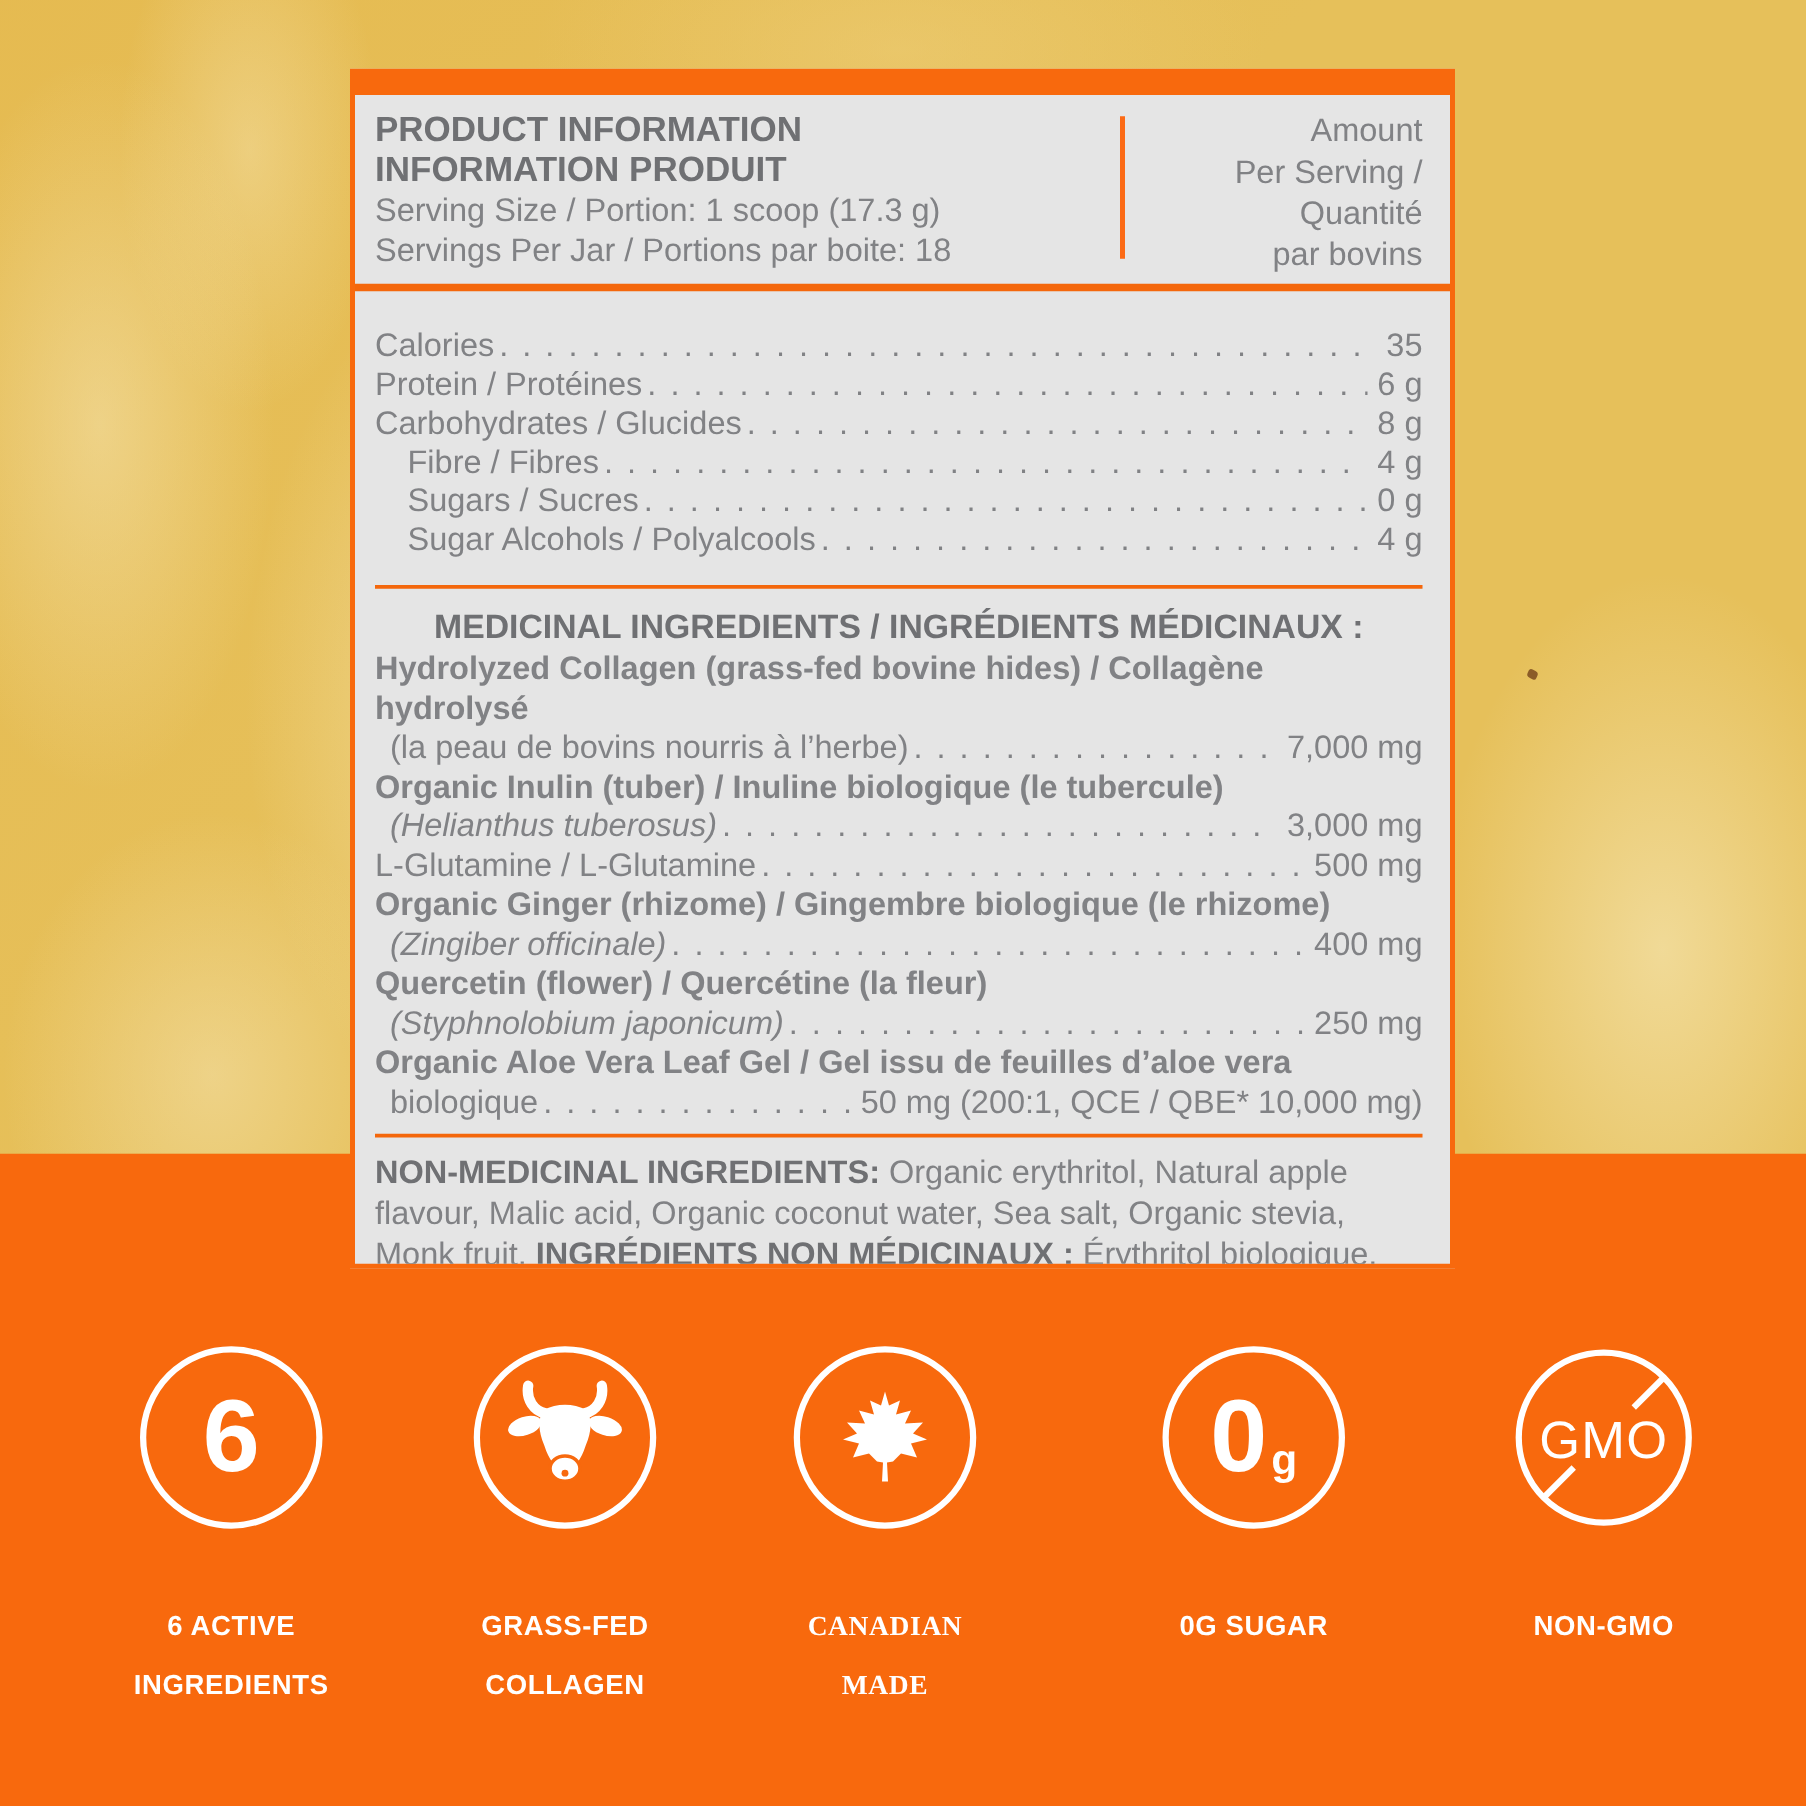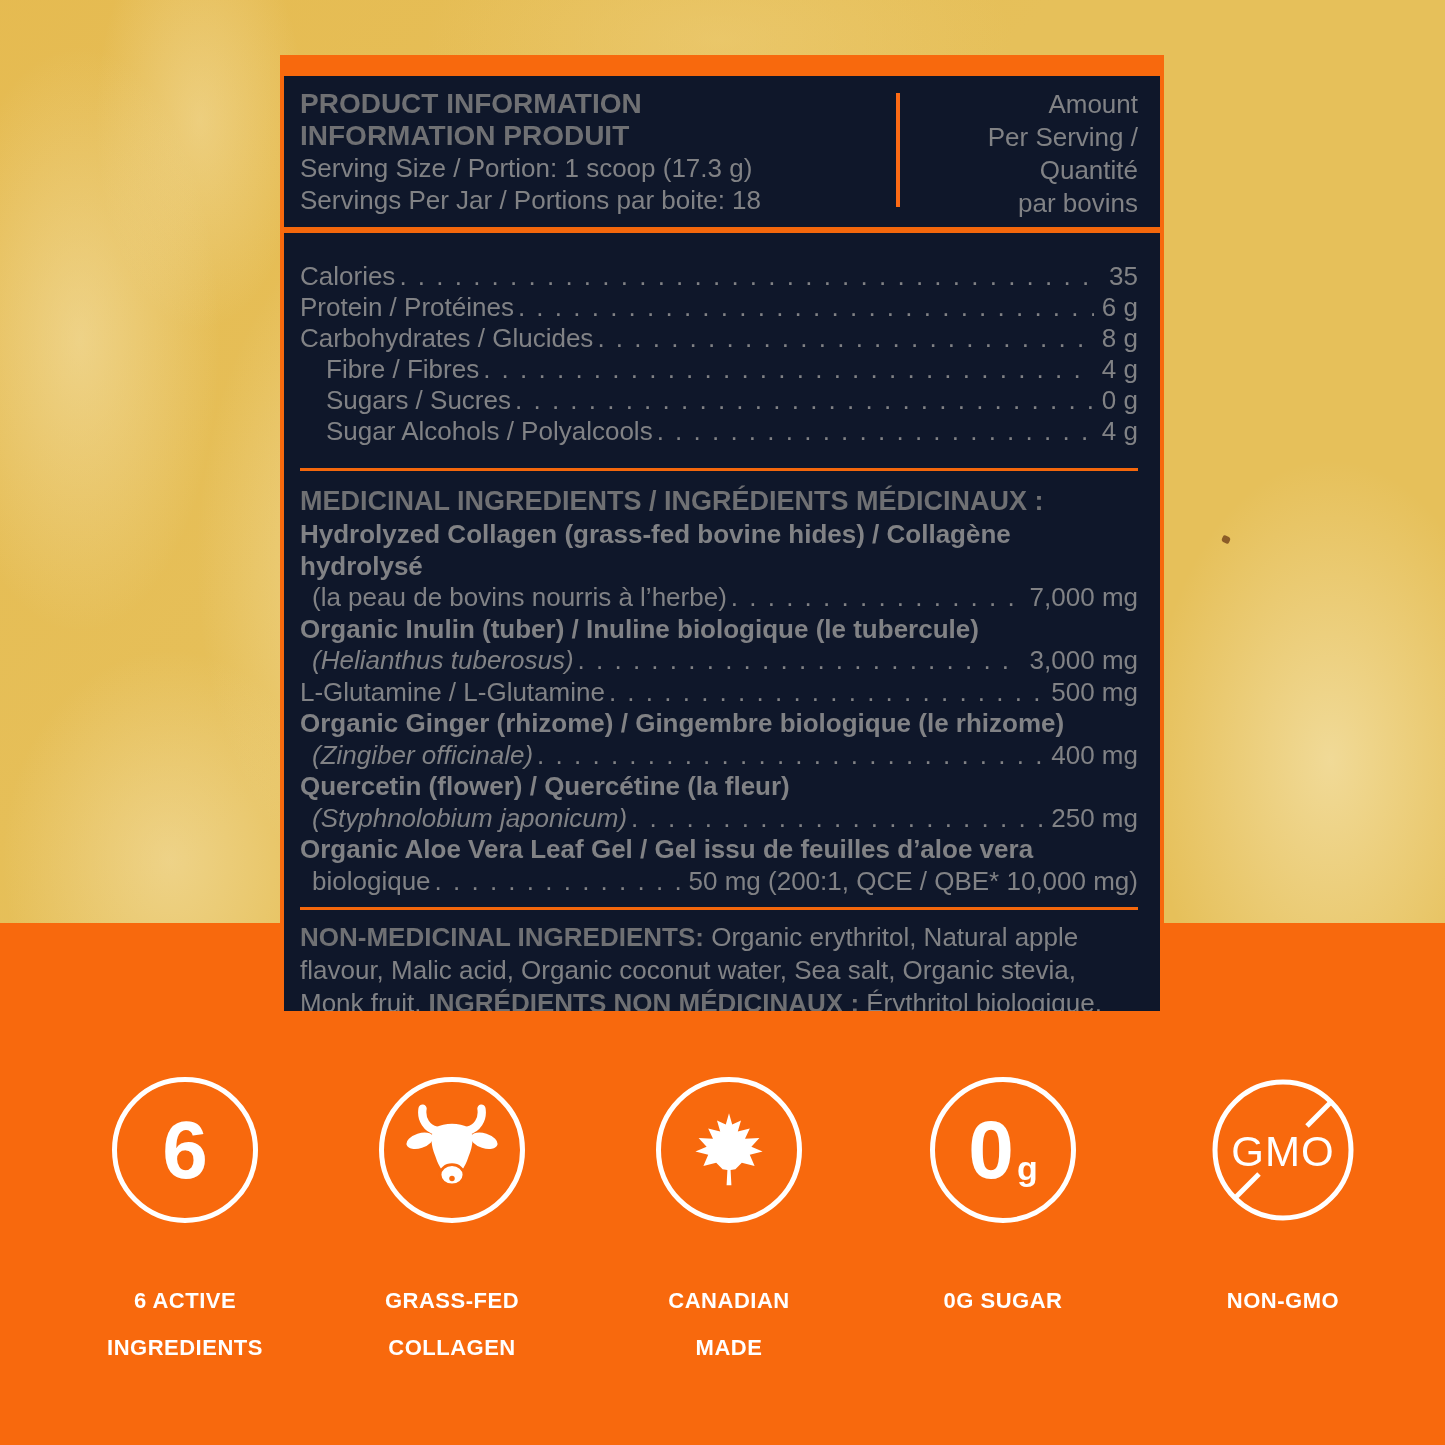--- a/index.html
+++ b/index.html
@@ -23,21 +23,21 @@
   }
   .bg-orange{
     position:absolute;left:0;top:923px;width:1445px;height:522px;
     background:#F8690D;
   }
   .speck{position:absolute;left:1222px;top:536px;width:8px;height:7px;background:#7a4a1e;border-radius:2px 3px 2px 3px;transform:rotate(25deg);opacity:.85;}
 
   
   .card{
     position:absolute;left:280px;top:55px;width:884px;height:960px;
-    box-sizing:border-box;background:#0f172a;
+    box-sizing:border-box;background:#e5e5e5;
     border:4px solid #F8690D;border-top-width:21px;
     color:#818285;font-size:26px;overflow:hidden;
   }
   .pad{padding-left:16px;padding-right:22px;}
   .b{font-weight:bold;color:#6F7073;}
 
   
   .hdr{display:flex;padding-top:12px;}
   .hdr-left{width:596px;}
   .hdr-left .line{display:block;line-height:32px;}
@@ -57,27 +57,27 @@
   .leader{flex:1 1 auto;overflow:hidden;white-space:nowrap;margin:0 8px 0 4px;}
   .leader::after{
     content:". . . . . . . . . . . . . . . . . . . . . . . . . . . . . . . . . . . . . . . . . . . . . . . . . . . . . . . . . . . . . . . . . . . . . .";
     letter-spacing:2px;
   }
   .val{white-space:nowrap;}
   .nofill .lbl{flex:1 1 auto;white-space:normal;font-weight:bold;}
 
   .nut{padding-top:28px;padding-bottom:11px;}
   .med{padding-top:13px;}
-  .med-h{line-height:35px;font-size:27px;}
+  .med-h{line-height:35px;font-size:27px;text-align:center;}
   .med .frow{line-height:31.5px;}
   .nonmed{padding-top:11px;line-height:33px;}
 
   
   .badge{position:absolute;width:300px;text-align:center;color:#fff;}
-  .b1{left:35px;top:1077px;} .b2{left:302px;top:1077px;} .b3{left:579px;top:1077px;}
+  .b1{left:35px;top:1077px;} .b2{left:302px;top:1077px;} .b3{left:558px;top:1077px;font-family:Liberation Serif, serif;}
   .b4{left:853px;top:1077px;} .b5{left:1133px;top:1077px;}
   .circ{
     width:146px;height:146px;box-sizing:border-box;border:5px solid #fff;border-radius:50%;
     margin:0 auto;display:flex;align-items:center;justify-content:center;
   }
   .circ-num{font-size:82px;font-weight:bold;line-height:1;}
   .zero-wrap{display:flex;align-items:flex-end;line-height:1;}
   .zero-g{font-size:34px;font-weight:bold;margin:0 0 6px 3px;}
   .circ-svg{display:block;margin:0 auto;}
   .badge-label{margin-top:54px;font-weight:bold;font-size:22px;line-height:47px;letter-spacing:.5px;}

